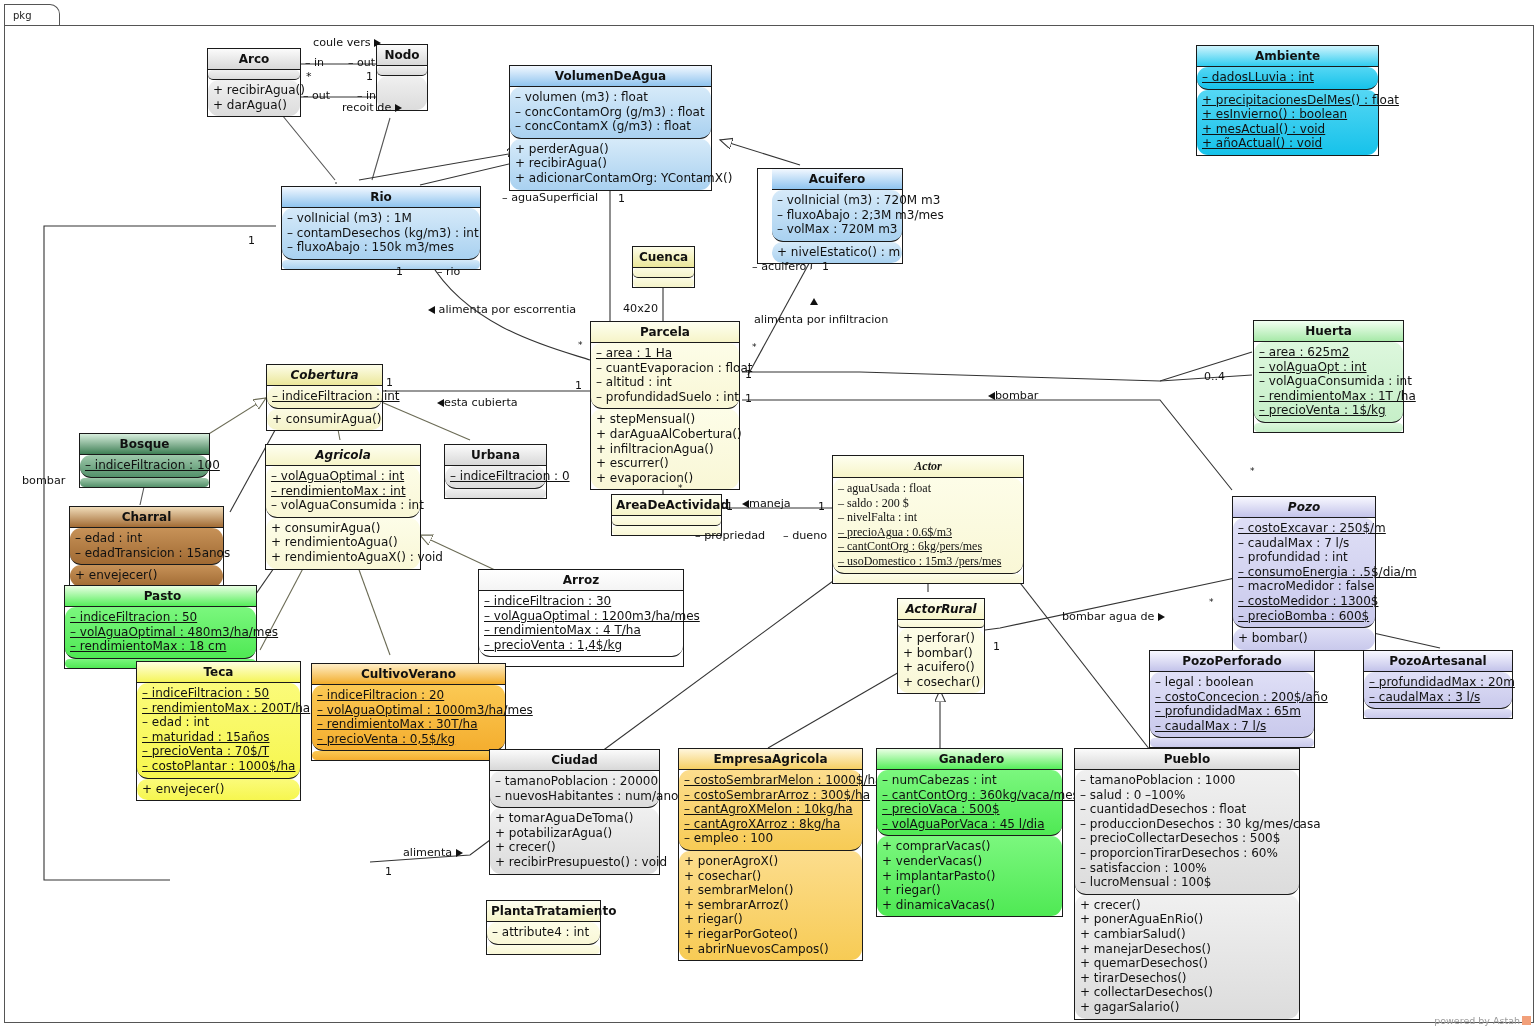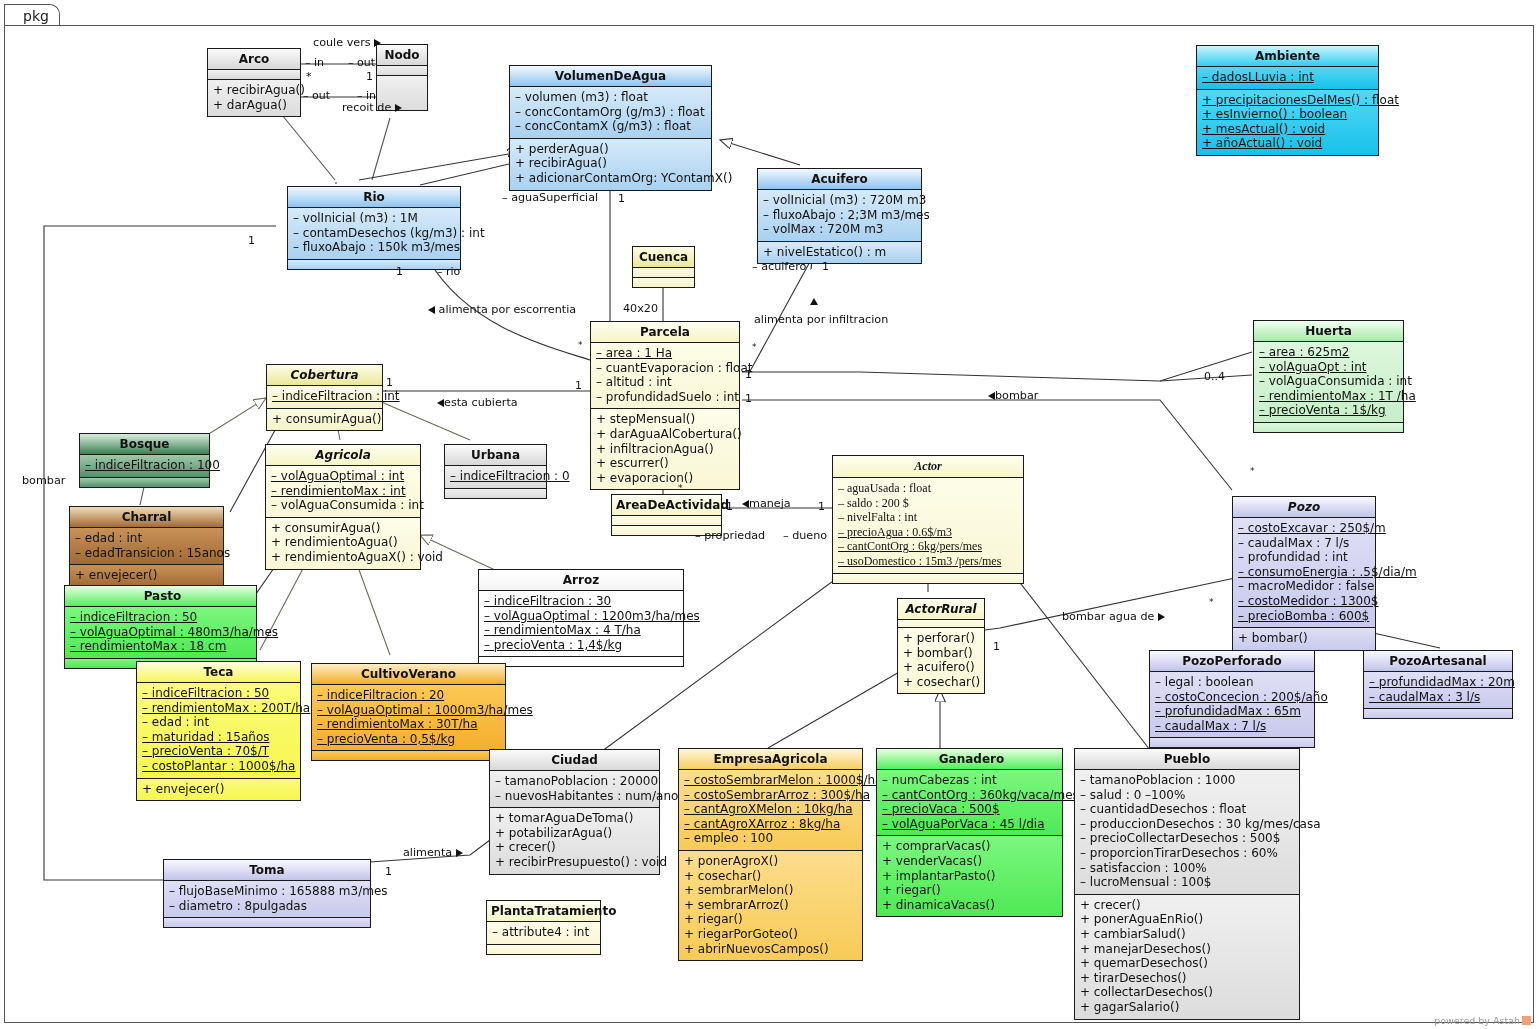--- a/index.html
+++ b/index.html
@@ -2,32 +2,32 @@
 <html><head>
 <meta charset="utf-8">
 <style>
   html,body{margin:0;padding:0;background:#fff;}
   body{font-family:"DejaVu Sans","Liberation Sans",sans-serif;}
   #canvas{position:relative;width:1539px;height:1029px;overflow:hidden;background:#fff;}
 
   
   .pkg-tab{position:absolute;left:4px;top:4px;width:56px;height:22px;
     border:1px solid #555;border-bottom:none;background:#fff;
-    font-size:14px;color:#222;padding-left:8px;line-height:22px;box-sizing:border-box;
-    border-radius:0 10px 0 0;text-align:center;}
+    font-size:10px;color:#222;padding-left:8px;line-height:22px;box-sizing:border-box;
+    border-radius:0 10px 0 0;}
   .pkg-body{position:absolute;left:4px;top:25px;width:1530px;height:998px;
     border:1px solid #555;background:transparent;box-sizing:border-box;}
 
   
   .cls{position:absolute;border:1.6px solid #1a1a1a;box-sizing:border-box;
        font-size:12px;color:#111;background:#fff;}
   .cls .name{text-align:center;font-weight:bold;padding:3px 4px 3px;
        border-bottom:1.2px solid #1a1a1a;white-space:nowrap;}
   .cls .name.it{font-style:italic;}
-  .cls .sect{border-bottom:1.2px solid #1a1a1a;padding:3px 5px 4px 5px;}
+  .cls .sect{border-bottom:1.2px solid #1a1a1a;padding:3px 5px 4px 5px;border-radius:11px;}
   .cls .sect:last-child{border-bottom:none;}
   .cls .sect.empty{height:9px;padding:0;}
   .cls .row{white-space:nowrap;line-height:14.6px;}
   .cls .row.st{text-decoration:underline;}
 
   
   .pal-yellow  .name{background:linear-gradient(to bottom,#fdfde9,#ebe79a);}
   .pal-yellow  .sect{background:linear-gradient(to bottom,#fbfbe3,#f5f3c9);}
   .pal-yellow2 .name{background:linear-gradient(to bottom,#fefff0,#f6f4c8);}
   .pal-yellow2 .sect{background:linear-gradient(to bottom,#fdfde8,#f9f7d6);}
@@ -194,31 +194,31 @@
       <div class="row st">– dadosLLuvia : int</div>
     </div>
     <div class="sect">
       <div class="row st">+ precipitacionesDelMes() : float</div>
       <div class="row st">+ esInvierno() : boolean</div>
       <div class="row st">+ mesActual() : void</div>
       <div class="row st">+ añoActual() : void</div>
     </div>
   </div>
 
-  <div class="cls pal-blue" style="left:287px;top:186px;width:174px;">
+  <div class="cls pal-blue" style="left:281px;top:186px;width:200px;">
     <div class="name">Rio</div>
     <div class="sect">
       <div class="row">– volInicial (m3) : 1M</div>
       <div class="row">– contamDesechos (kg/m3) : int</div>
       <div class="row">– fluxoAbajo : 150k m3/mes</div>
     </div>
     <div class="sect empty"></div>
   </div>
 
-  <div class="cls pal-blue" style="left:757px;top:168px;width:165px;">
+  <div class="cls pal-blue" style="left:757px;top:168px;width:146px;padding-left:14px;">
     <div class="name">Acuifero</div>
     <div class="sect">
       <div class="row">– volInicial  (m3) : 720M m3</div>
       <div class="row">– fluxoAbajo : 2;3M m3/mes</div>
       <div class="row">– volMax : 720M m3</div>
     </div>
     <div class="sect">
       <div class="row">+ nivelEstatico() : m</div>
     </div>
   </div>
@@ -490,28 +490,20 @@
       <div class="row">+ ponerAguaEnRio()</div>
       <div class="row">+ cambiarSalud()</div>
       <div class="row">+ manejarDesechos()</div>
       <div class="row">+ quemarDesechos()</div>
       <div class="row">+ tirarDesechos()</div>
       <div class="row">+ collectarDesechos()</div>
       <div class="row">+ gagarSalario()</div>
     </div>
   </div>
 
-  <div class="cls pal-purple" style="left:163px;top:859px;width:208px;">
-    <div class="name">Toma</div>
-    <div class="sect">
-      <div class="row">– flujoBaseMinimo : 165888 m3/mes</div>
-      <div class="row">– diametro : 8pulgadas</div>
-    </div>
-    <div class="sect empty"></div>
-  </div>
 
   <div class="cls pal-yellow2" style="left:486px;top:900px;width:115px;">
     <div class="name">PlantaTratamiento</div>
     <div class="sect">
       <div class="row">– attribute4 : int</div>
     </div>
     <div class="sect empty"></div>
   </div>
 
   <div class="lbl" style="left:313px;top:36px;"><span>coule vers</span> <span class="tri r"></span></div>

